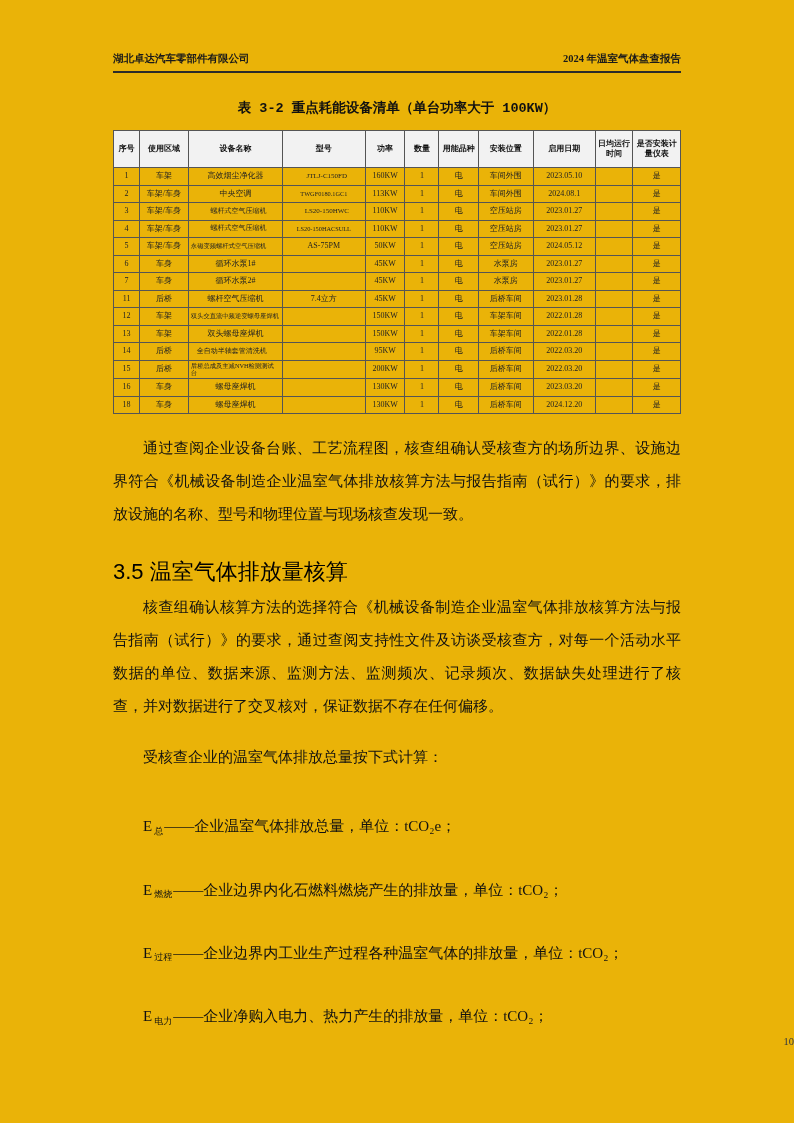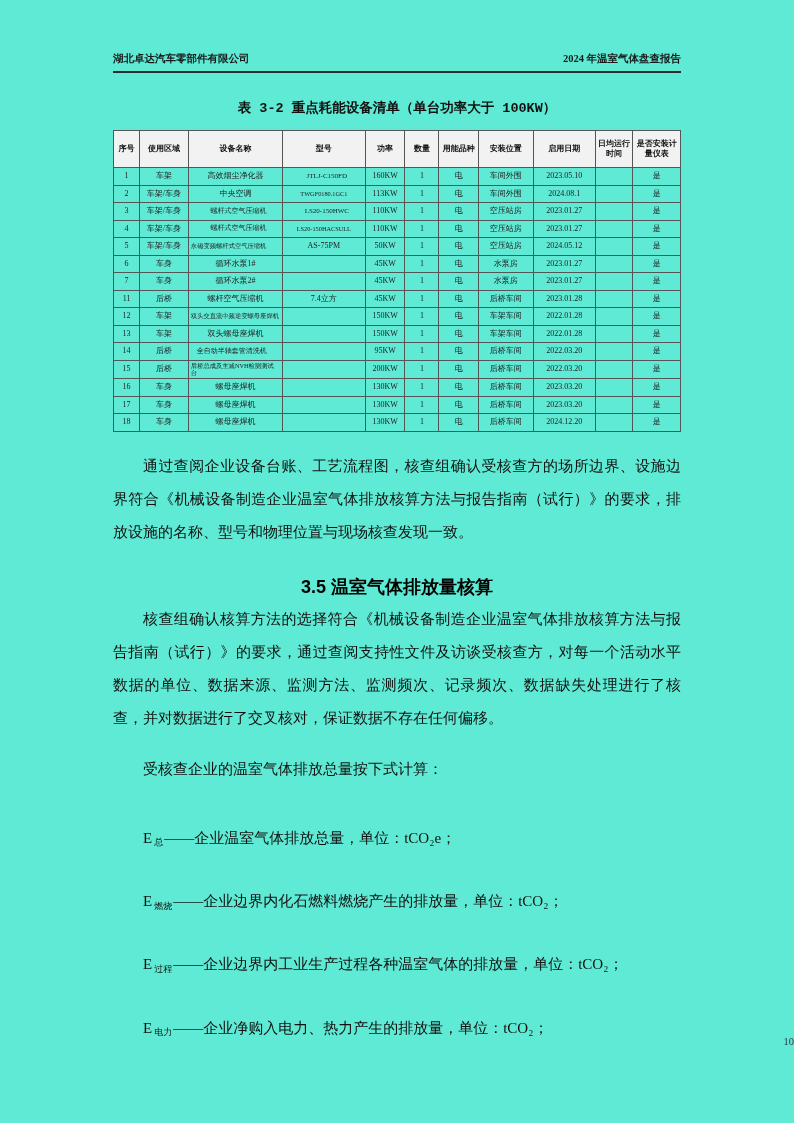--- a/index.html
+++ b/index.html
@@ -1,18 +1,18 @@
 <!DOCTYPE html>
 <html><head>
 <meta charset="utf-8">
 <style>
   html,body { margin:0; padding:0; background:#ffffff; }
   .page {
     width:794px; height:1123px; box-sizing:border-box; position:relative;
-    margin:0 auto; background:#5eead4; color:#000;
+    margin:0 auto; background:#eab308; color:#000;
     font-family:"Liberation Serif", serif;
     padding:52px 113px 0 113px;
   }
   
   .doc-header {
     display:flex; justify-content:space-between; align-items:flex-end;
     font-size:10.5px; font-weight:bold; color:#1a1a1a;
     padding-bottom:5px; border-bottom:2.5px solid #2b2b2b;
   }
   
@@ -38,21 +38,21 @@
   table.equip td.xs { font-size:6.3px; }
   table.equip td.left { text-align:left; }
   
   .para {
     font-size:15px; line-height:2.2; text-align:justify; text-indent:2em;
     color:#111; margin:18px 0 0 0;
   }
   .para.tight { margin-top:4px; }
   .section-heading {
     font-family:"Liberation Sans", sans-serif;
-    font-size:18px; font-weight:bold; color:#000; margin:26px 0 0 0;text-align:center;
+    font-size:22px; font-weight:normal; color:#000; margin:26px 0 0 0;
   }
   
   .formula {
     text-align:center; font-size:15px; margin:22px 0 0 0; color:#111;
     letter-spacing:0.5px;
   }
   .formula .sub, .def-line .sub {
     font-size:9px; vertical-align:-0.3em; margin:0 1px 0 2px;
   }
   
@@ -272,33 +272,20 @@
           <td></td>
           <td>130KW</td>
           <td>1</td>
           <td>电</td>
           <td>后桥车间</td>
           <td>2023.03.20</td>
           <td></td>
           <td>是</td>
         </tr>
         <tr>
-          <td>17</td>
-          <td>车身</td>
-          <td>螺母座焊机</td>
-          <td></td>
-          <td>130KW</td>
-          <td>1</td>
-          <td>电</td>
-          <td>后桥车间</td>
-          <td>2023.03.20</td>
-          <td></td>
-          <td>是</td>
-        </tr>
-        <tr>
           <td>18</td>
           <td>车身</td>
           <td>螺母座焊机</td>
           <td></td>
           <td>130KW</td>
           <td>1</td>
           <td>电</td>
           <td>后桥车间</td>
           <td>2024.12.20</td>
           <td></td>

